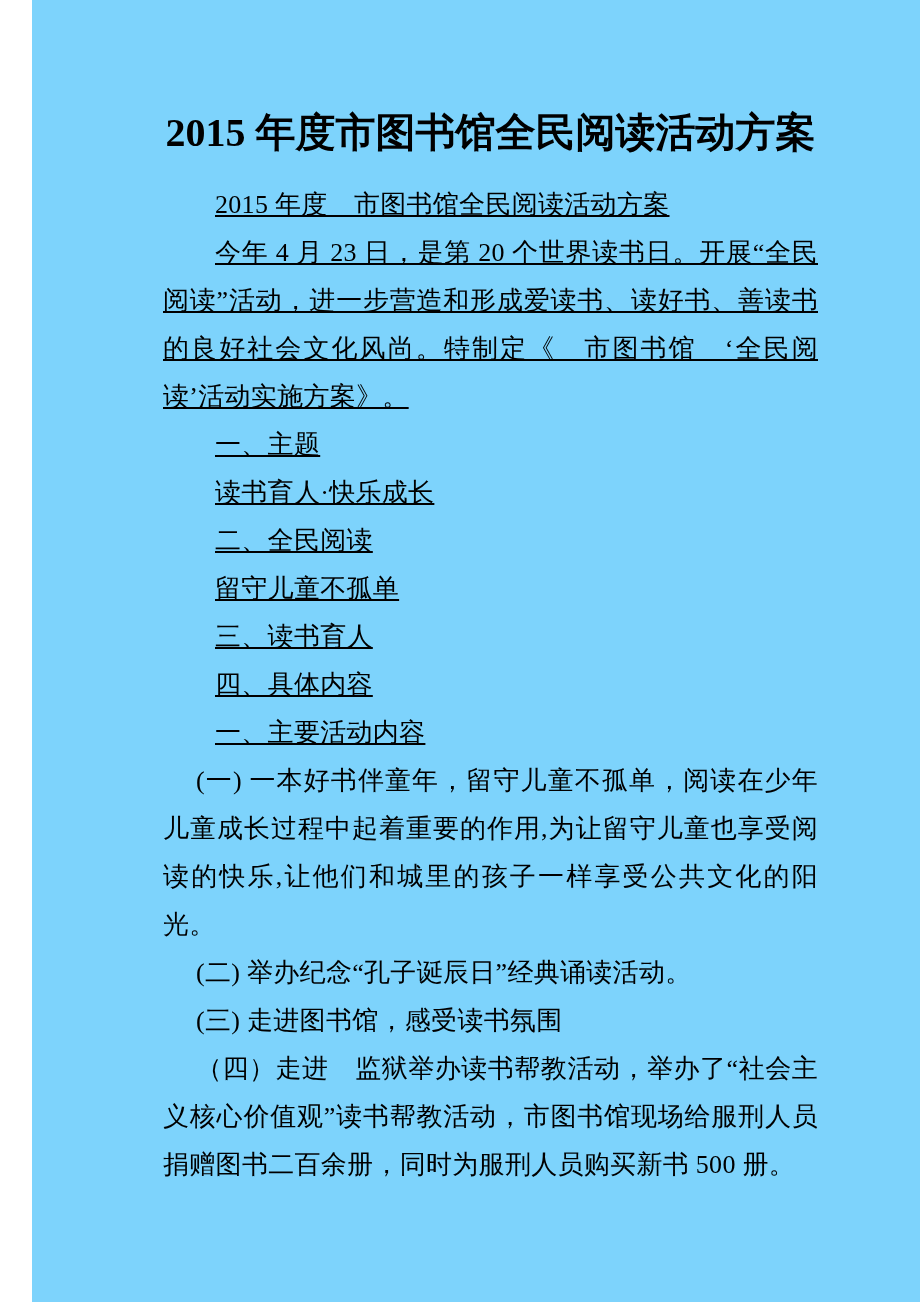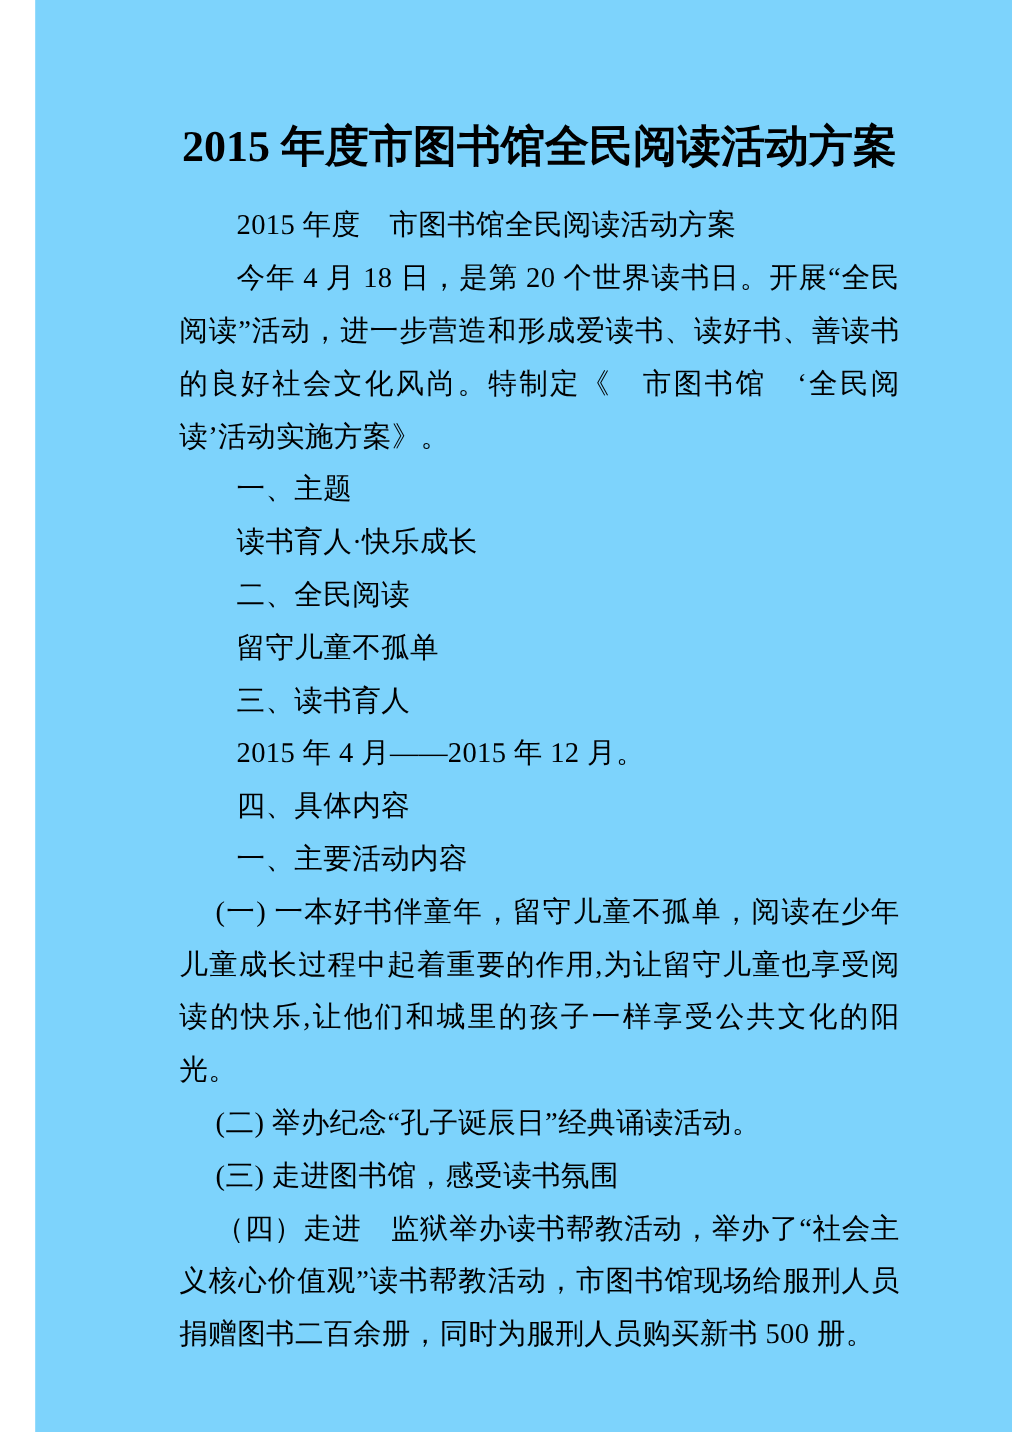--- a/index.html
+++ b/index.html
@@ -34,39 +34,39 @@
     margin: 0;
     font-size: 26px;
     line-height: 48px;
     text-align: justify;
     text-justify: inter-ideograph;
     letter-spacing: 0.3px;
     word-break: break-all;
   }
   .indent-2 {
     text-indent: 52px;
+    text-decoration: underline;
   }
   .indent-list {
     text-indent: 33px;
   }
 </style>
 </head>
 <body>
 
 <div class="page">
   <h1 class="doc-title">2015 年度市图书馆全民阅读活动方案</h1>
   <div>
       <p class="para indent-2">2015 年度　市图书馆全民阅读活动方案</p>
-      <p class="para indent-2">今年 4 月 18 日，是第 20 个世界读书日。开展“全民阅读”活动，进一步营造和形成爱读书、读好书、善读书的良好社会文化风尚。特制定《　市图书馆　‘全民阅读’活动实施方案》。</p>
+      <p class="para indent-2">今年 4 月 23 日，是第 20 个世界读书日。开展“全民阅读”活动，进一步营造和形成爱读书、读好书、善读书的良好社会文化风尚。特制定《　市图书馆　‘全民阅读’活动实施方案》。</p>
       <p class="para indent-2">一、主题</p>
       <p class="para indent-2">读书育人·快乐成长</p>
       <p class="para indent-2">二、全民阅读</p>
       <p class="para indent-2">留守儿童不孤单</p>
       <p class="para indent-2">三、读书育人</p>
-      <p class="para indent-2">2015 年 4 月——2015 年 12 月。</p>
       <p class="para indent-2">四、具体内容</p>
       <p class="para indent-2">一、主要活动内容</p>
       <p class="para indent-list">(一) 一本好书伴童年，留守儿童不孤单，阅读在少年儿童成长过程中起着重要的作用,为让留守儿童也享受阅读的快乐,让他们和城里的孩子一样享受公共文化的阳光。</p>
       <p class="para indent-list">(二) 举办纪念“孔子诞辰日”经典诵读活动。</p>
       <p class="para indent-list">(三) 走进图书馆，感受读书氛围</p>
       <p class="para indent-list">（四）走进　监狱举办读书帮教活动，举办了“社会主义核心价值观”读书帮教活动，市图书馆现场给服刑人员捐赠图书二百余册，同时为服刑人员购买新书 500 册。</p>
     </div>
 </div>
 
 </body></html>

